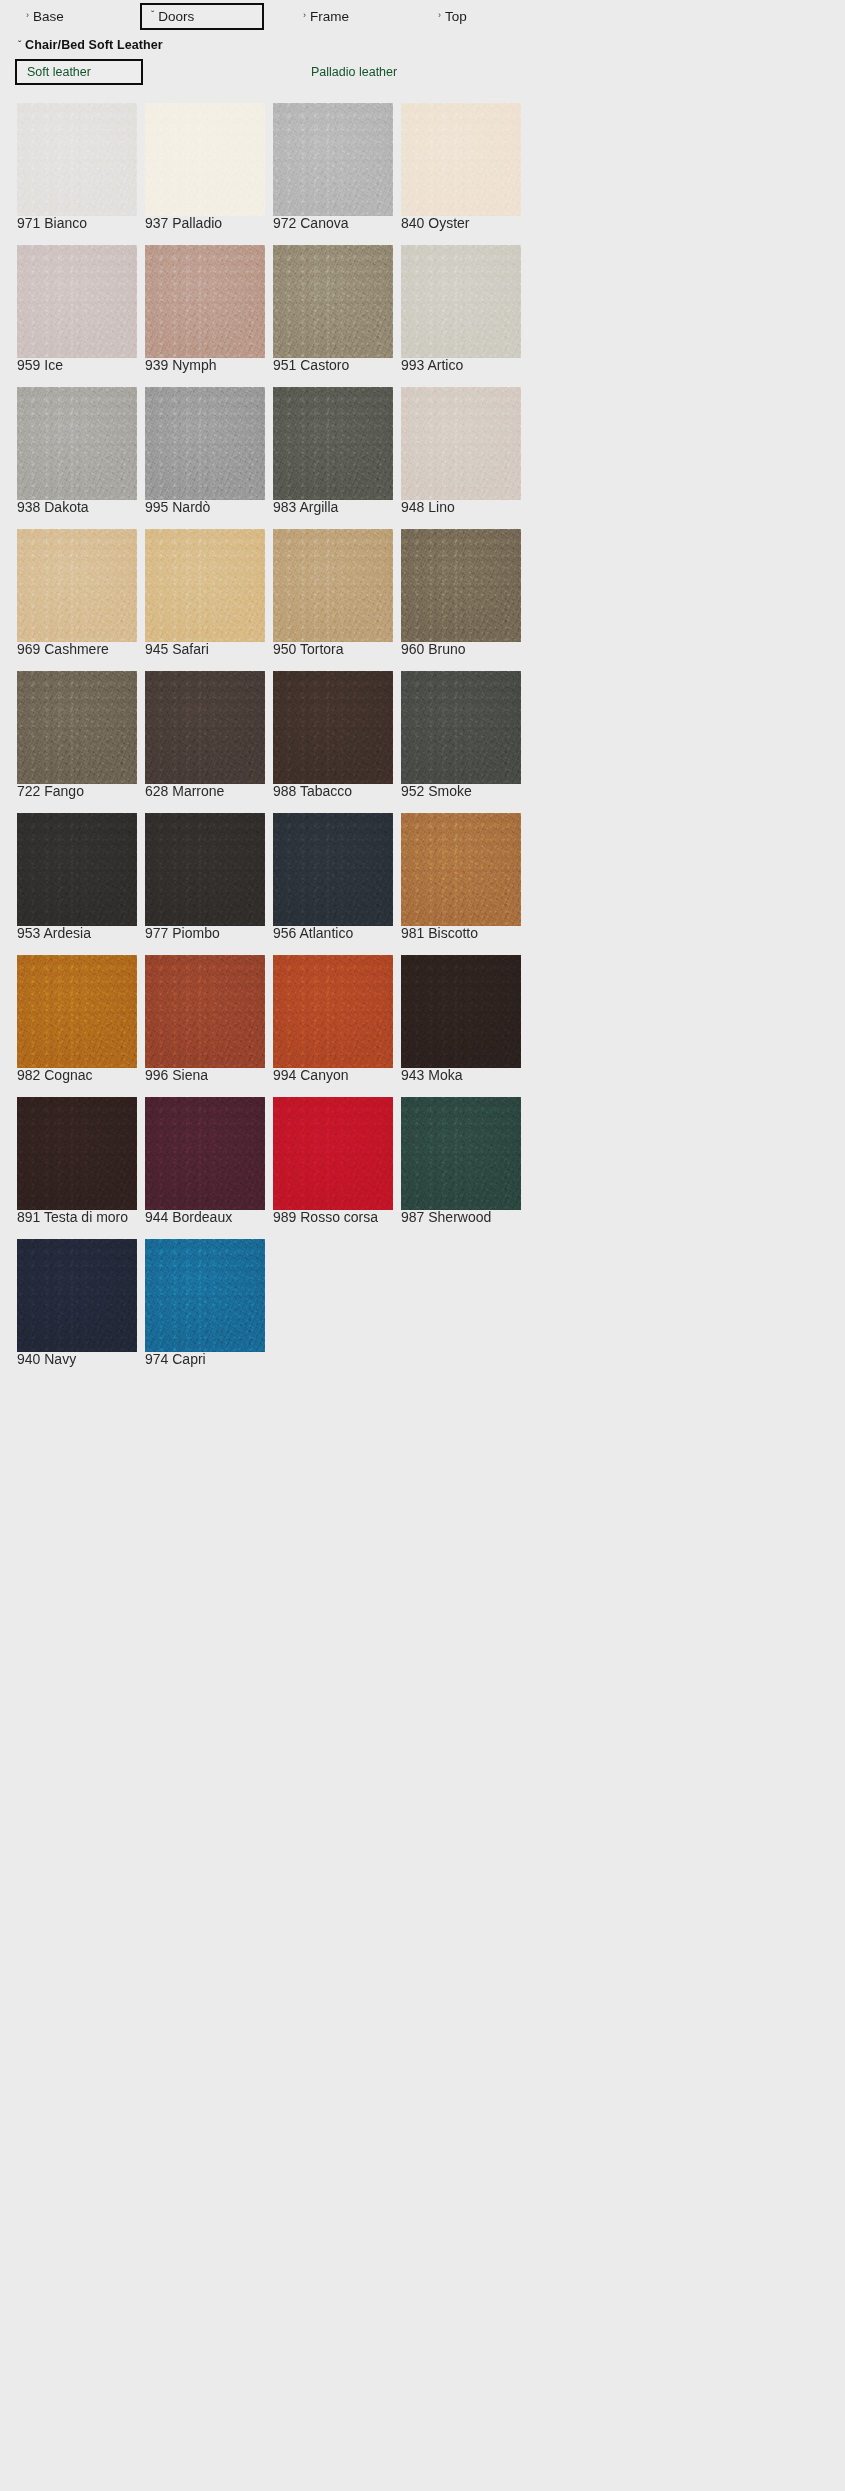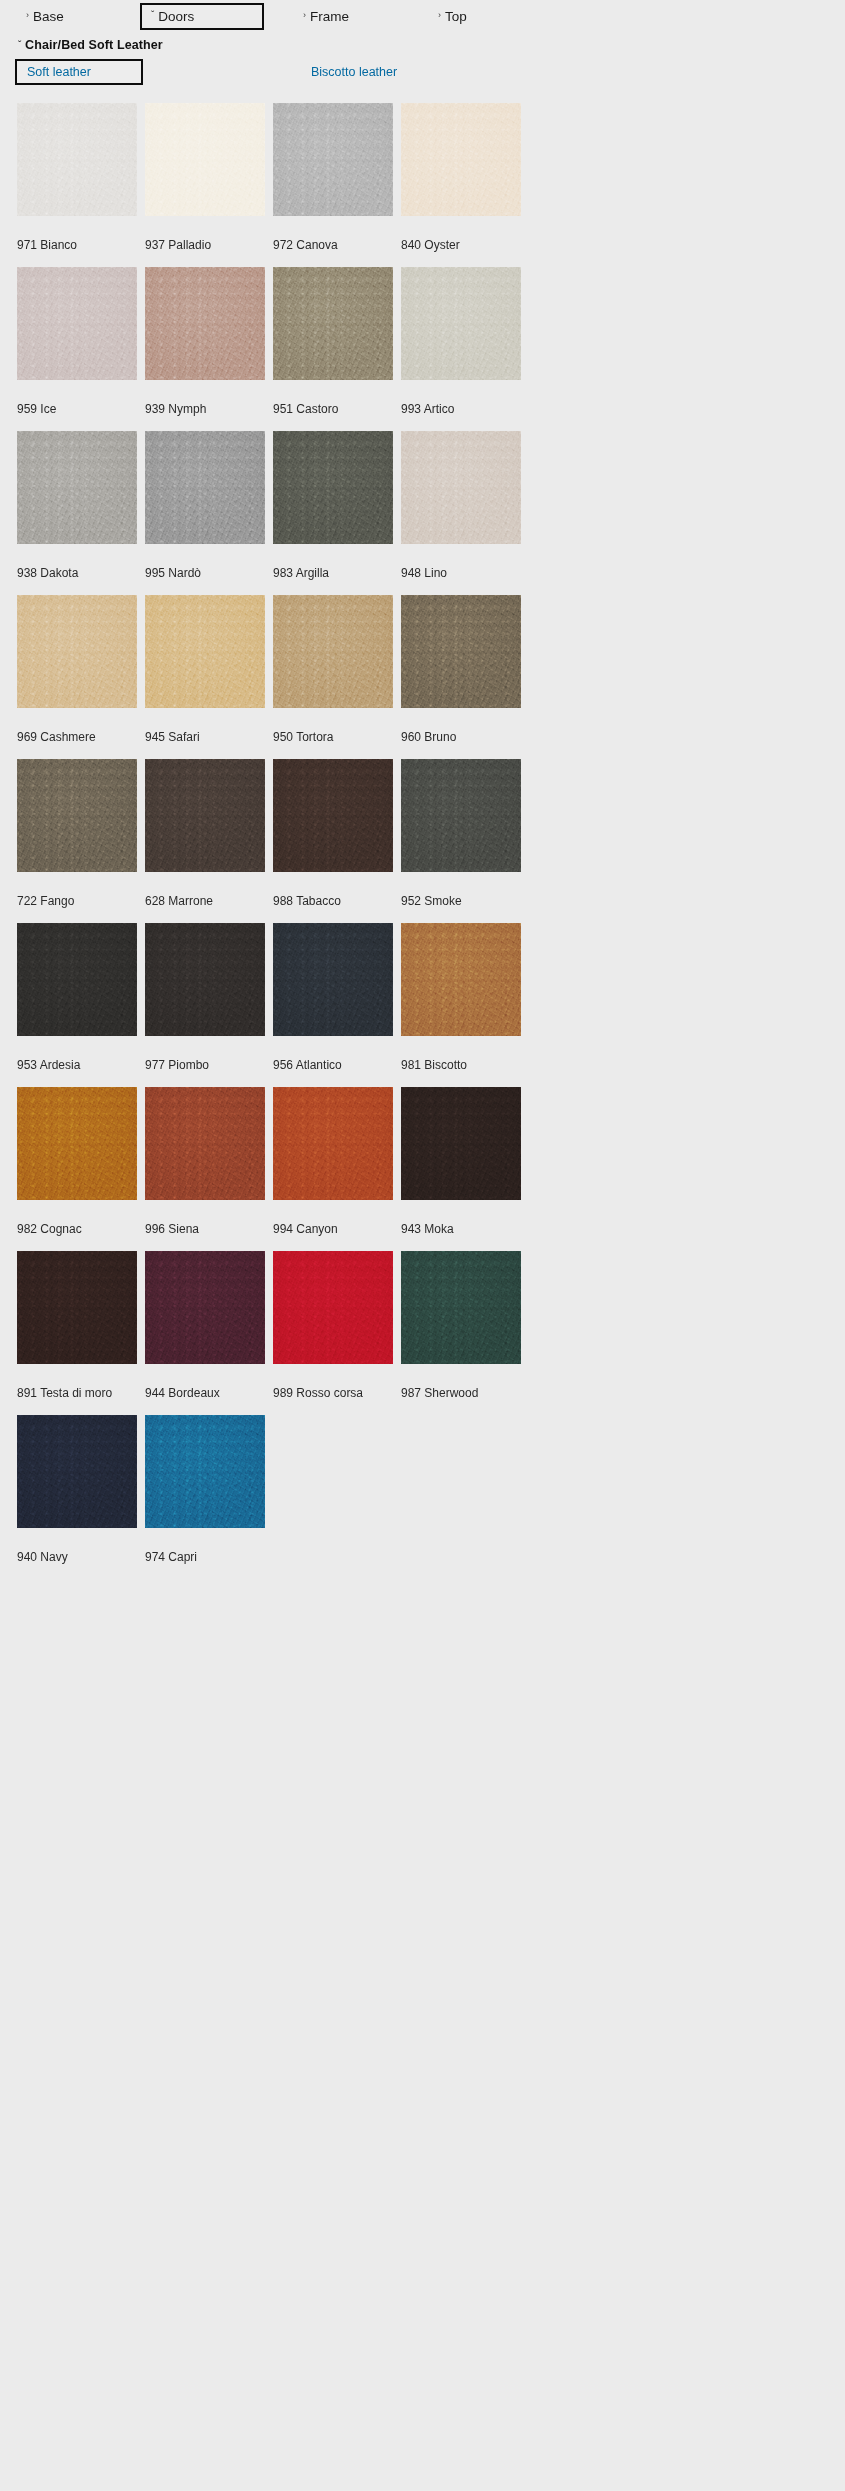--- a/index.html
+++ b/index.html
@@ -81,21 +81,21 @@
     margin-top: 7px;
   }
   .subtab {
     position: absolute;
     top: 0;
     display: flex;
     align-items: center;
     height: 26px;
     padding: 3px 10px;
     font-size: 12.5px;
-    color: #0369a1;
+    color: #14532d;
     white-space: nowrap;
     cursor: pointer;
     border: 1px solid transparent;
     background: transparent;
   }
   .subtab.is-selected {
     background: #ededed;
     border: 2px solid #0d0d0d;
   }
   .subtab-soft      { left: 15px; width: 128px; }
@@ -152,22 +152,22 @@
     position: absolute;
     inset: 0;
     background-image:
       repeating-linear-gradient(113deg, rgba(255,255,255,.055) 0 1px, rgba(0,0,0,.05) 1px 2.4px, transparent 2.4px 5px),
       repeating-linear-gradient(31deg,  rgba(0,0,0,.05) 0 1px, rgba(255,255,255,.045) 1px 2.2px, transparent 2.2px 6px),
       radial-gradient(circle at 42% 36%, rgba(255,255,255,.10), transparent 68%);
     mix-blend-mode: overlay;
     pointer-events: none;
   }
   .swatch-label {
-    margin-top: 22px;
-    font-size: 12px;
+    margin-top: 0;
+    font-size: 14px;
     line-height: 14px;
     color: #2a2a2a;
     white-space: nowrap;
   }
 </style>
 </head>
 <body>
 
 <div class="tabbar">
 
@@ -196,21 +196,21 @@
 <div class="group-header">
   <span class="chev">ˇ</span>
   <span>Chair/Bed Soft Leather</span>
 </div>
 
 <div class="subtabs">
   <div class="subtab subtab-soft is-selected">
     <span>Soft leather</span>
   </div>
   <div class="subtab subtab-synthetic">
-    <span>Biscotto leather</span>
+    <span>Palladio leather</span>
   </div>
 </div>
 
 <div class="swatch-grid" id="swatch-grid">
     <div class="swatch-cell">
       <div class="swatch-chip" style="background-color: rgb(227, 225, 222);"></div>
       <div class="swatch-label">971 Bianco</div>
     </div>
     <div class="swatch-cell">
       <div class="swatch-chip" style="background-color: rgb(244, 239, 228);"></div>

